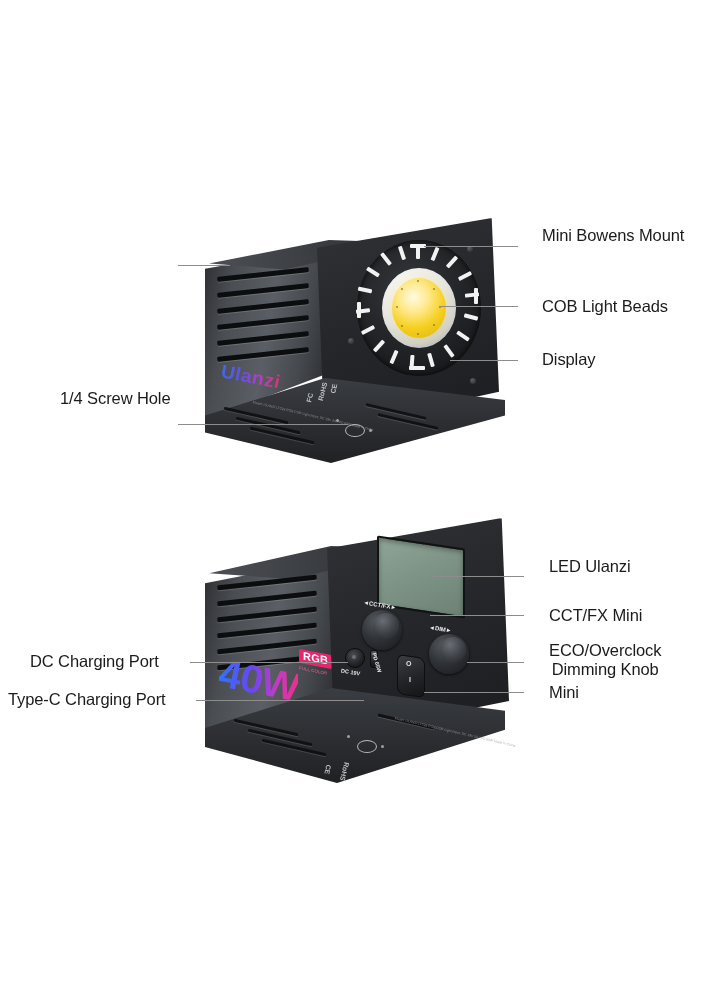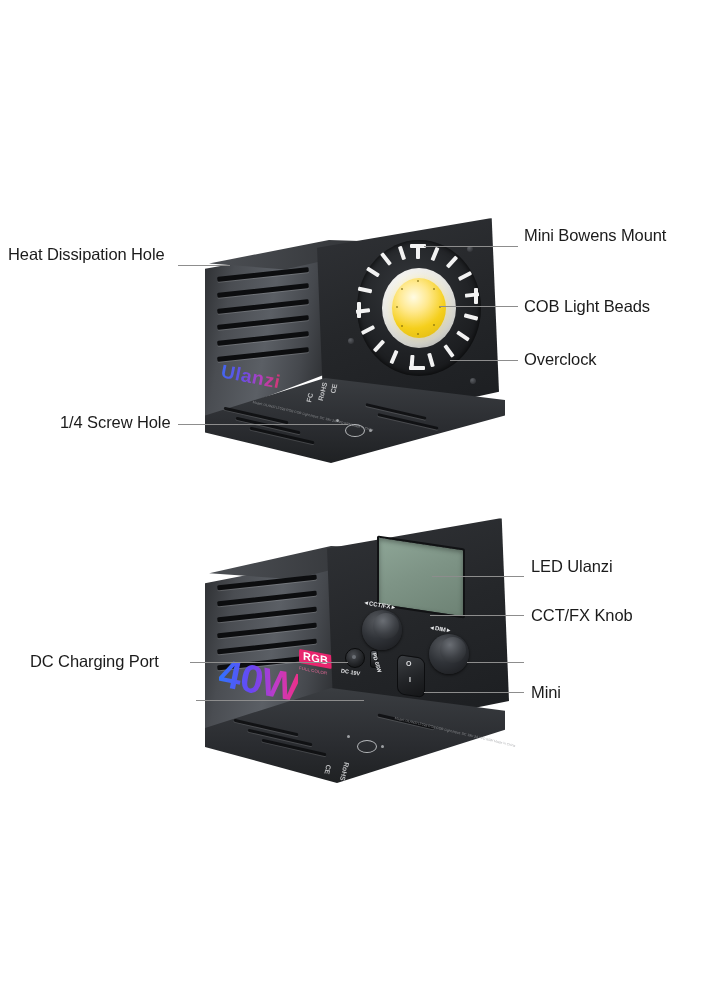--- a/index.html
+++ b/index.html
@@ -9,21 +9,21 @@
     font-family:"Liberation Sans","DejaVu Sans",sans-serif;
     -webkit-font-smoothing:antialiased;
   }
   .stage{position:absolute;inset:0;}
 
   
   .label{
     position:absolute;color:#1b1b1b;font-size:16.5px;line-height:1.18;
     white-space:pre;letter-spacing:-0.1px;
   }
-  .label.right{text-align:center;}
+  .label.right{text-align:center;margin-left:18px;}
   .label.left{text-align:right;}
 
   
   .leader{position:absolute;height:1px;background:#8d8d8d;}
 
   
   .product{position:absolute;}
 
   
   
@@ -193,33 +193,32 @@
     <div class="cert" style="left:100px;top:176px;transform:rotate(-76deg);">FC</div>
     <div class="finetext" style="left:46px;top:196px;transform:rotate(13deg);">Model: ULANZI LT028 RGB COB Light
 Input: DC 19V 2A / PD 65W
 Made in China</div>
 
     <div class="tripod" style="left:140px;top:206px;width:18px;height:11px;"></div>
     <div class="tripod-pin" style="left:131px;top:201px;width:3px;height:3px;"></div>
     <div class="tripod-pin" style="left:164px;top:211px;width:3px;height:3px;"></div>
   </div>
 
-  <div class="label left" style="left:8px;top:245px;">Heat Dissipation Hole</div>
   <div class="leader" style="left:178px;top:265px;width:52px;"></div>
 
-  <div class="label left" style="left:60px;top:413px;">1/4 Screw Hole</div>
+  <div class="label left" style="left:60px;top:389px;">1/4 Screw Hole</div>
   <div class="leader" style="left:178px;top:424px;width:170px;"></div>
 
   <div class="label right" style="left:524px;top:226px;">Mini Bowens Mount</div>
   <div class="leader" style="left:424px;top:246px;width:94px;"></div>
 
   <div class="label right" style="left:524px;top:297px;">COB Light Beads</div>
   <div class="leader" style="left:440px;top:306px;width:78px;"></div>
 
-  <div class="label right" style="left:524px;top:350px;">Overclock</div>
+  <div class="label right" style="left:524px;top:350px;">Display</div>
   <div class="leader" style="left:450px;top:360px;width:68px;"></div>
 
   <div class="product" style="left:205px;top:518px;width:300px;height:268px;">
 
     <div class="face-left" style="left:0px;top:40px;width:128px;height:180px;
                 clip-path:polygon(0% 14%, 100% 0%, 100% 74%, 0% 100%);"></div>
     <div style="position:absolute;left:0px;top:28px;width:210px;height:34px;
                 background:linear-gradient(95deg,#4d5055,#2b2d30);
                 clip-path:polygon(2% 80%, 60% 0%, 100% 10%, 42% 98%);"></div>
 
@@ -273,26 +272,29 @@
     <div class="cert" style="left:118px;top:248px;transform:rotate(104deg);">CE</div>
 
     <div class="tripod" style="left:152px;top:222px;width:18px;height:11px;"></div>
     <div class="tripod-pin" style="left:142px;top:217px;width:3px;height:3px;"></div>
     <div class="tripod-pin" style="left:176px;top:227px;width:3px;height:3px;"></div>
   </div>
 
   <div class="label left" style="left:30px;top:652px;">DC Charging Port</div>
   <div class="leader" style="left:190px;top:662px;width:158px;"></div>
 
+  <div class="label left" style="left:8px;top:690px;">Type-C Charging Port</div>
   <div class="leader" style="left:196px;top:700px;width:168px;"></div>
 
   <div class="label right" style="left:531px;top:557px;">LED Ulanzi</div>
   <div class="leader" style="left:432px;top:576px;width:92px;"></div>
 
-  <div class="label right" style="left:531px;top:606px;">CCT/FX Knob</div>
+  <div class="label right" style="left:531px;top:606px;">CCT/FX Mini</div>
   <div class="leader" style="left:430px;top:615px;width:94px;"></div>
 
+  <div class="label right" style="left:531px;top:641px;">ECO/Overclock
+Dimming Knob</div>
   <div class="leader" style="left:467px;top:662px;width:57px;"></div>
 
   <div class="label right" style="left:531px;top:683px;">Mini</div>
   <div class="leader" style="left:424px;top:692px;width:100px;"></div>
 
 </div>
 
 </body></html>

